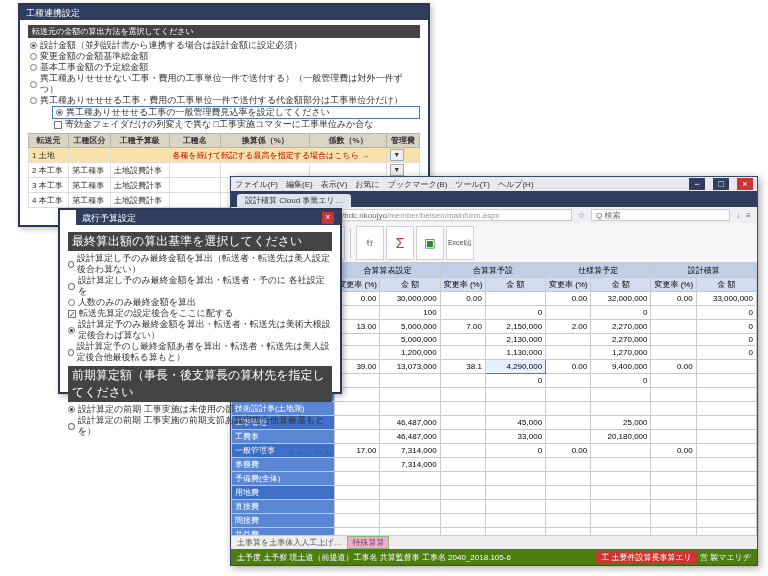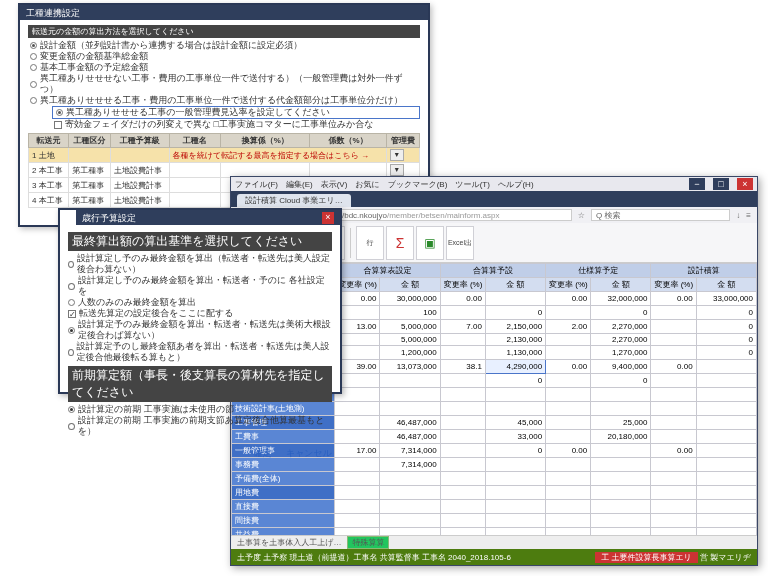--- a/index.html
+++ b/index.html
@@ -59,21 +59,21 @@
   .win3 .grid th, .win3 .grid td { border: 1px solid #c8c8d0; padding: 1px 3px; font-size: 8px; height: 12px; overflow: hidden; white-space: nowrap; }
   .win3 .grid th { background: #d3ddf0; font-weight: normal; }
   .win3 .grid th.group { background: #c0cee8; text-align: center; }
   .win3 .grid td.rowhdr { background: #3f6fc6; color: #fff; }
   .win3 .grid td.rowhdr.sub { background: #5a86d4; }
   .win3 .grid td.corner { background: #3f6fc6; color: #fff; text-align: center; }
   .win3 .grid td.num { text-align: right; }
   .win3 .grid td.pct { text-align: right; }
   .win3 .grid td.sel { background: #e8f0ff; border: 1px solid #4a75c9; }
   .win3 .footer { height: 14px; background: #eee; border-top: 1px solid #ccc; display: flex; align-items: center; padding: 0 6px; font-size: 8px; color: #555; gap: 6px; }
-  .win3 .footer .badge { background: #22c55e; border: 1px solid #8aba74; padding: 0 4px; }
+  .win3 .footer .badge { background: #f9a8d4; border: 1px solid #8aba74; padding: 0 4px; }
   .win3 .statusline { height: 16px; background: #4d7c0f; color: #fff; display: flex; align-items: center; font-size: 8px; padding: 0 6px; justify-content: space-between; }
   .win3 .statusline .usr { background: #c33; padding: 1px 6px; }
 
   .col-row  { width: 96px; }
   .col-pct  { width: 42px; }
   .col-amt  { width: 56px; }
 </style>
 </head>
 <body>
 

